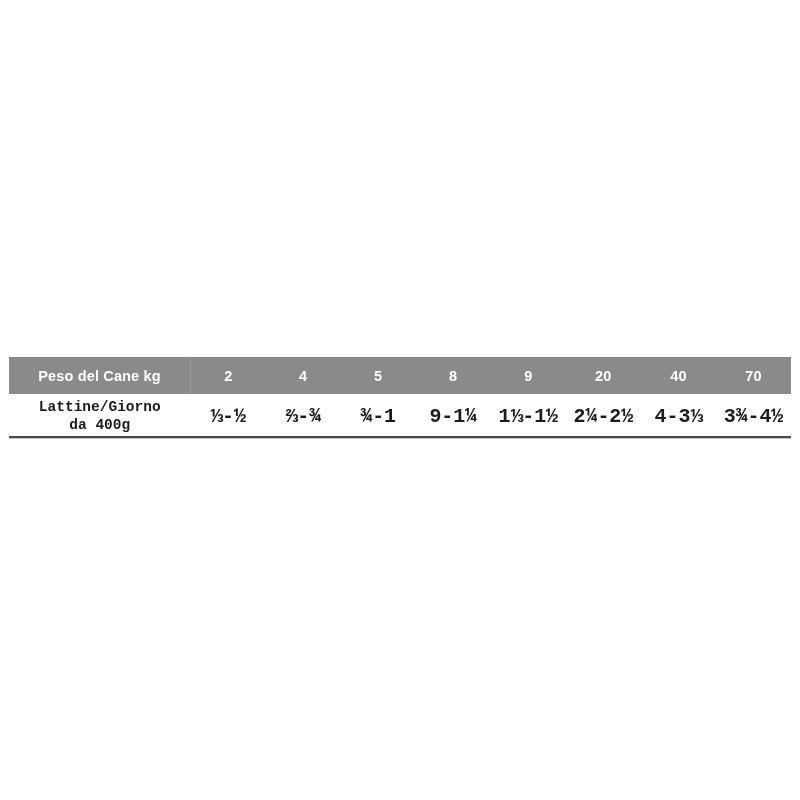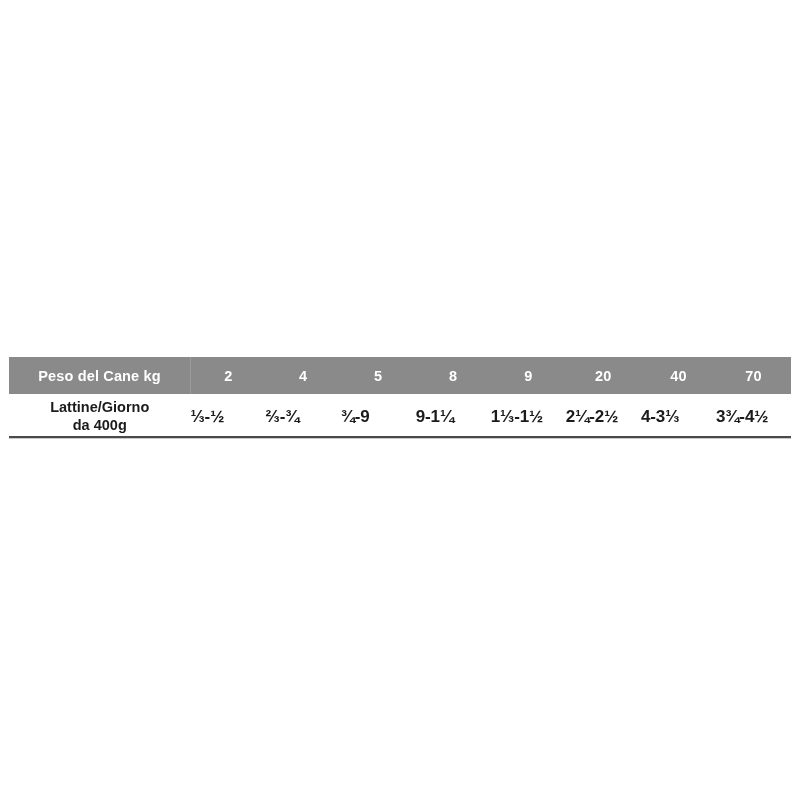--- a/index.html
+++ b/index.html
@@ -62,36 +62,38 @@
     font-weight: bold;
     text-align: center;
     vertical-align: middle;
     letter-spacing: 0.2px;
   }
 
   
   .body-row {
     background: #ffffff;
     height: 45px;
+    font-family: Liberation Mono, monospace;
   }
 
   .cell-label {
     color: #1b1b1b;
     font-size: 14.5px;
     font-weight: bold;
     text-align: center;
     vertical-align: middle;
     line-height: 1.18;
     padding: 3px 2px 3px 2px;
   }
 
   .cell-value {
     color: #1b1b1b;
-    font-size: 17px;
+    font-size: 20px;
     font-weight: bold;
+    text-align: center;
     vertical-align: middle;
     white-space: nowrap;
     letter-spacing: -0.1px;
   }
 
   .table-bottom-rule {
     position: absolute;
     left: 9px;
     top: 436px;
     width: 782px;
@@ -128,21 +130,21 @@
       </tr>
     </thead>
     <tbody>
       <tr class="body-row">
         <td class="cell-label">
           <span>Lattine/Giorno</span><br>
           <span>da 400g</span>
         </td>
         <td class="cell-value">⅓-½</td>
         <td class="cell-value">⅔-¾</td>
-        <td class="cell-value">¾-9</td>
+        <td class="cell-value">¾-1</td>
         <td class="cell-value">9-1¼</td>
         <td class="cell-value">1⅓-1½</td>
         <td class="cell-value">2¼-2½</td>
         <td class="cell-value">4-3⅓</td>
         <td class="cell-value">3¾-4½</td>
       </tr>
     </tbody>
   </table>
 
   <div class="table-bottom-rule"></div>

